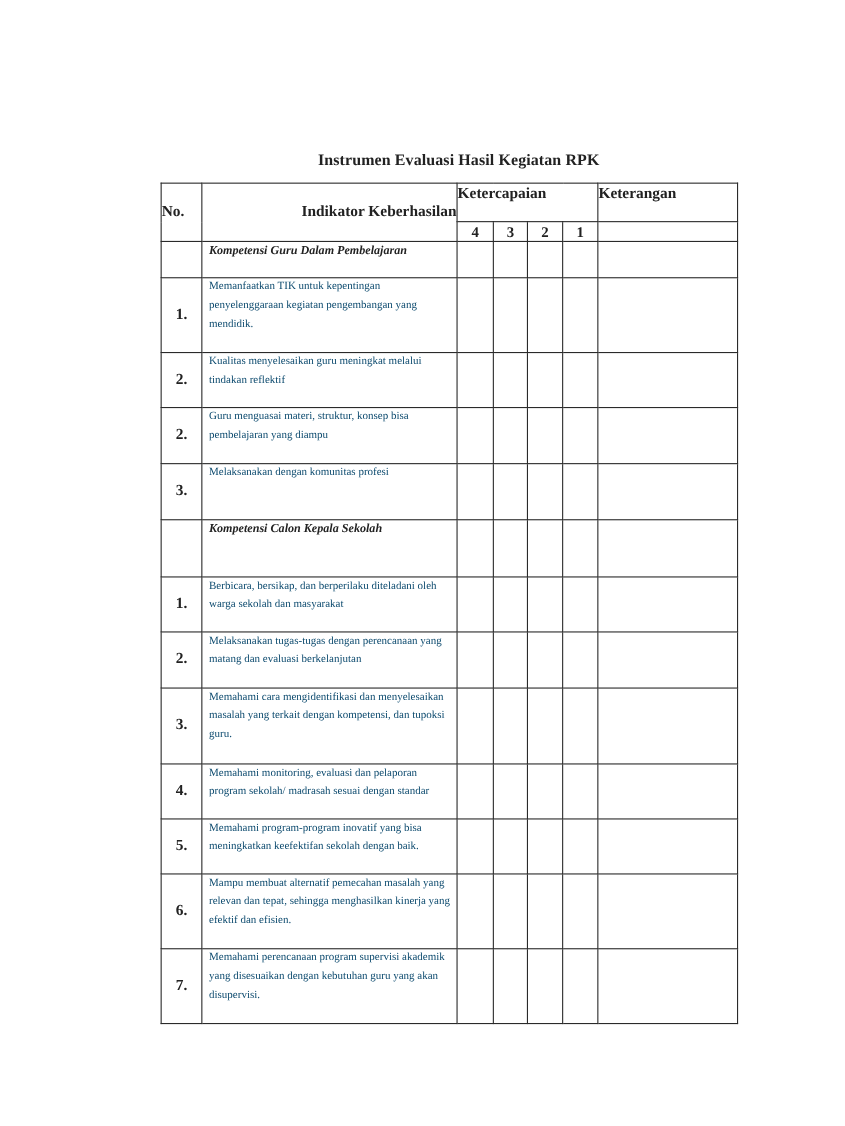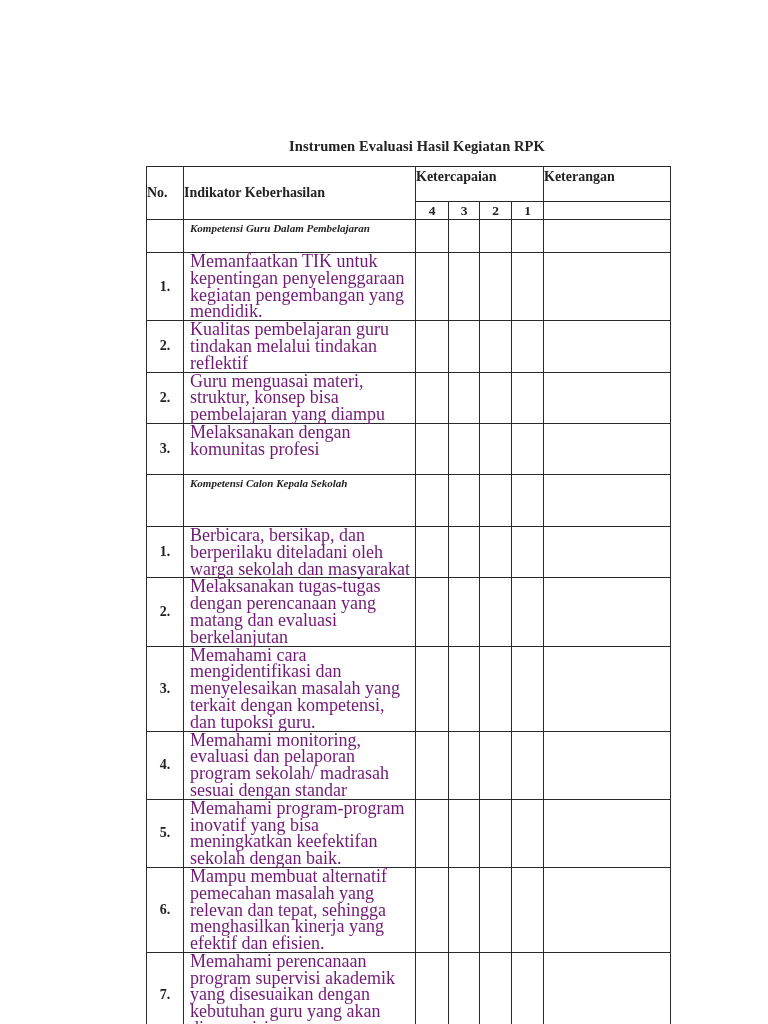--- a/index.html
+++ b/index.html
@@ -14,25 +14,25 @@
   table.eval {
     position:absolute; top:166px; left:146px;
     border-collapse:collapse; table-layout:fixed;
     font-family:"Liberation Serif", serif;
   }
   table.eval td, table.eval th {
     border:1.3px solid #2a2a2a; padding:0; vertical-align:middle;
   }
   th { font-weight:bold; font-size:14px; }
   .hdr-no { text-align:left; }
-  .hdr-ind { text-align:left; }
+  .hdr-ind { text-align:right; }
   .hdr-top { vertical-align:top !important; text-align:left; padding-top:2px !important; }
   .score-h { text-align:center; font-size:13.5px; height:17px; }
   td.no { text-align:center; font-weight:bold; font-size:14px; }
-  td.ind { font-size:18px; line-height:16.8px; padding:0 2px 0 6px !important; vertical-align:top !important; color:#701a75; }
+  td.ind { font-size:10px; line-height:16.8px; padding:0 2px 0 6px !important; vertical-align:top !important; color:#0c4a6e; }
   td.section { font-style:italic; font-weight:bold; font-size:11px; line-height:16.8px; padding:0 2px 0 6px !important; vertical-align:top !important; }
 </style>
 </head>
 <body>
 
 <div class="page-title">Instrumen Evaluasi Hasil Kegiatan RPK</div>
 
 <table class="eval">
   <colgroup>
     <col style="width:37px">
@@ -72,21 +72,21 @@
         <td class="no">1.</td>
         <td class="ind">Memanfaatkan TIK untuk kepentingan penyelenggaraan kegiatan pengembangan yang mendidik.</td>
         <td></td>
         <td></td>
         <td></td>
         <td></td>
         <td></td>
       </tr>
       <tr style="height: 50px;">
         <td class="no">2.</td>
-        <td class="ind">Kualitas pembelajaran guru tindakan melalui tindakan reflektif</td>
+        <td class="ind">Kualitas menyelesaikan guru meningkat melalui tindakan reflektif</td>
         <td></td>
         <td></td>
         <td></td>
         <td></td>
         <td></td>
       </tr>
       <tr style="height: 51px;">
         <td class="no">2.</td>
         <td class="ind">Guru menguasai materi, struktur, konsep bisa pembelajaran yang diampu</td>
         <td></td>

